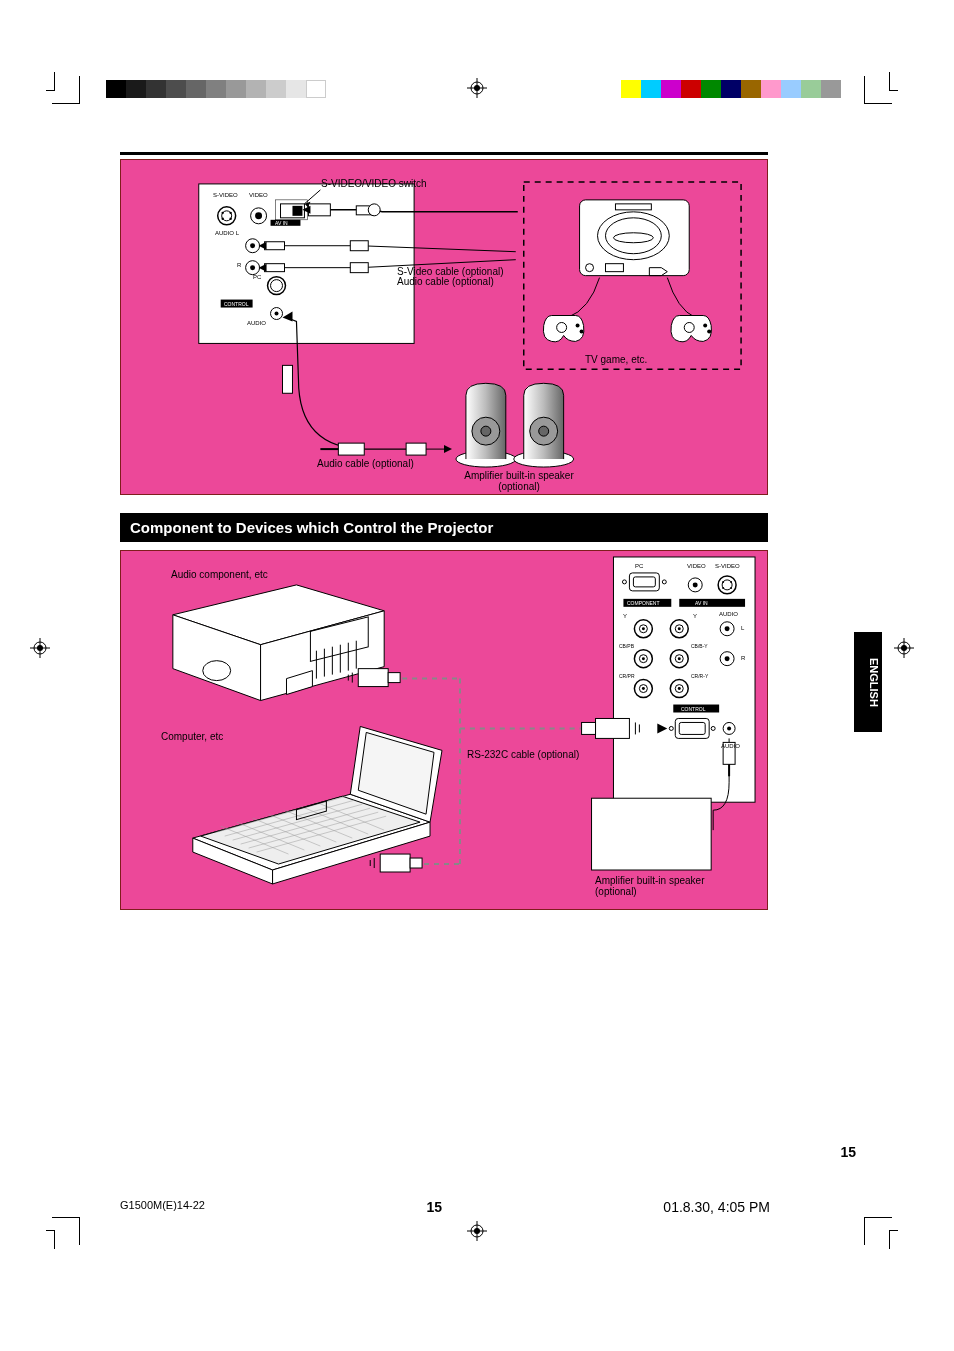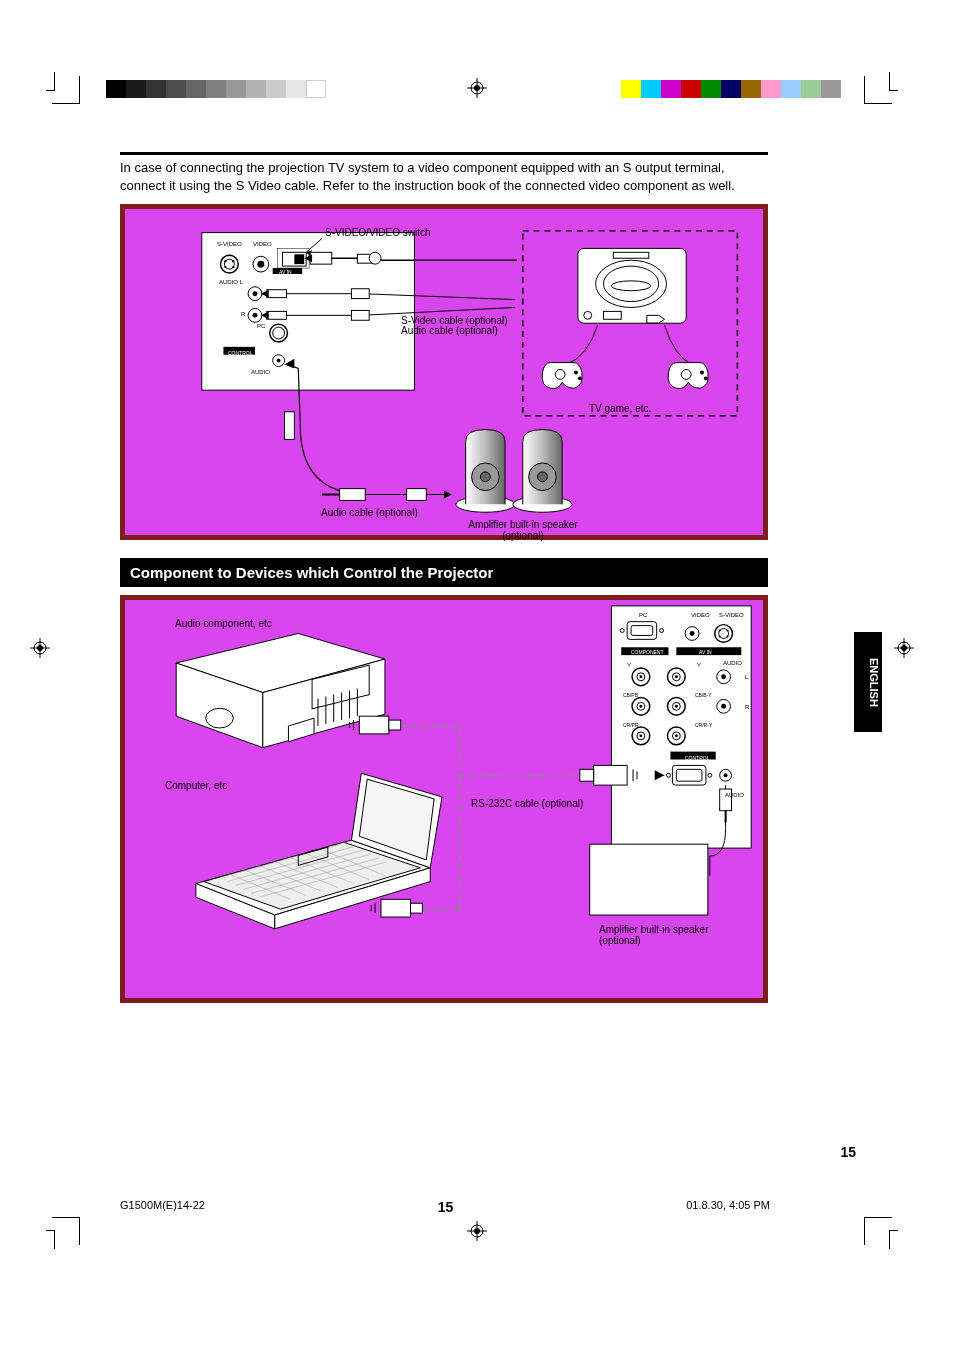--- a/index.html
+++ b/index.html
@@ -71,23 +71,23 @@
       padding: 6px 10px;
       margin-bottom: 8px;
     }
     .body-text {
       font-size: 13px;
       line-height: 1.35;
       margin-bottom: 10px;
     }
     .body-text p { margin-bottom: 4px; }
     .diagram-box {
-      border: 5px solid #7f1d1d;
+      border: 1px solid #7f1d1d;
       position: relative;
-      background: #d946ef;
+      background: #ec4899;
     }
     .svg-container { width: 100%; }
     
     .side-tab {
       position: absolute;
       top: 632px;
       right: 72px;
       width: 28px;
       height: 100px;
       background: #000;
@@ -102,21 +102,21 @@
     .footer {
       position: absolute;
       bottom: 136px;
       left: 120px;
       width: 650px;
       display: flex;
       justify-content: space-between;
       font-size: 11px;
     }
     .footer .pg { font-weight: bold; font-size: 14px; }
-    .footer .stamp { font-size: 11px; }
+    .footer .stamp { font-size: 14px; }
     .d1-label { position: absolute; font-size: 10px; }
   </style>
 </head>
 <body>
 
 <div class="crop-tl"></div>
 <div class="crop-tr"></div>
 <div class="crop-bl"></div>
 <div class="crop-br"></div>
 
@@ -179,23 +179,20 @@
     <div style="background:#9cf"></div>
   <div style="background:#9c9"></div>
     <div style="background:#999"></div>
 </div>
 
 <div class="side-tab">ENGLISH</div>
 
 <div class="page">
   <div class="double-rule"></div>
 
-  <div class="body-text">
-    <p>In case of connecting the projection TV system to a video component equipped with an S output terminal, connect it using the S Video cable. Refer to the instruction book of the connected video component as well.</p>
-  </div>
 
   <div class="diagram-box" style="height:336px;">
     <svg class="svg-container" viewBox="0 0 648 336">
 
       <rect x="78" y="24" width="216" height="160" fill="#fff" stroke="#000" stroke-width="1"></rect>
 
       <circle cx="106" cy="56" r="9" fill="none" stroke="#000" stroke-width="1.5"></circle>
       <circle cx="106" cy="56" r="5" fill="none" stroke="#000"></circle>
       <circle cx="102" cy="53" r="1.2" fill="#000"></circle>
         <circle cx="110" cy="53" r="1.2" fill="#000"></circle>
@@ -304,21 +301,21 @@
     <span class="d1-label" style="top:116px;left:276px;">Audio cable (optional)</span>
     <span class="d1-label" style="top:194px;left:464px;">TV game, etc.</span>
     <span class="d1-label" style="top:298px;left:196px;">Audio cable (optional)</span>
     <span class="d1-label" style="top:310px;left:338px;width:120px;text-align:center;">Amplifier built-in speaker (optional)</span>
   </div>
 
   <div style="height:18px"></div>
 
   <div class="black-bar">Component to Devices which Control the Projector</div>
 
-  <div class="diagram-box" style="height:408px;">
+  <div class="diagram-box" style="height:360px;">
     <svg class="svg-container" viewBox="0 0 648 360">
 
       <rect x="494" y="6" width="142" height="246" fill="#fff" stroke="#000"></rect>
 
       <circle cx="608" cy="34" r="9" fill="none" stroke="#000" stroke-width="1.5"></circle>
       <circle cx="608" cy="34" r="5" fill="none" stroke="#000"></circle>
       <circle cx="604" cy="31" r="1" fill="#000"></circle>
         <circle cx="612" cy="31" r="1" fill="#000"></circle>
       <circle cx="604" cy="37" r="1" fill="#000"></circle>
         <circle cx="612" cy="37" r="1" fill="#000"></circle>

